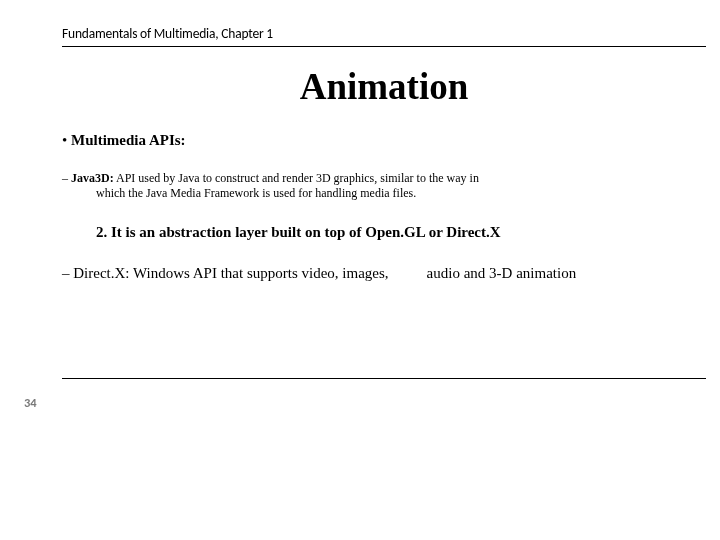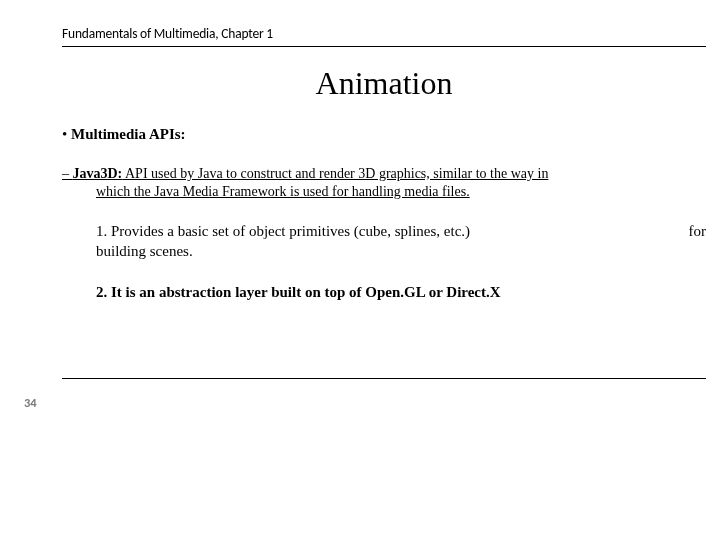--- a/index.html
+++ b/index.html
@@ -34,35 +34,34 @@
   hr.footer-rule {
     border: none;
     border-top: 1px solid #000;
     position: absolute;
     left: 38px;
     right: 38px;
     bottom: 42px;
   }
   .title {
     text-align: center;
-    font-size: 32px;
-    font-weight: normal;
+    font-size: 37px;
+    font-weight: bold;
     margin: 18px 0 24px 0;
   }
   .bullet-l1 {
     margin: 0 0 22px 0;
     font-size: 15px;
     font-weight: bold;
   }
   .bullet-l1 .marker { font-weight: normal; }
   .item {
     margin: 0 0 22px 0;
-    font-size: 14px;
+    font-size: 12px;
     line-height: 1.25;
-    text-decoration: underline;
   }
   .item .bold { font-weight: bold; }
   .indent-sub {
     padding-left: 34px;
   }
   .numbered {
     margin: 0 0 22px 0;
     padding-left: 34px;
     font-size: 15px;
     line-height: 1.3;
@@ -121,29 +120,27 @@
 
   <div class="bullet-l1">
     <span class="marker">• </span><span>Multimedia APIs:</span>
   </div>
 
   <div class="item">
     <span>– </span><span class="bold">Java3D:</span><span> API used by Java to construct and render 3D graphics, similar to the way in</span>
     <div class="indent-sub">which the Java Media Framework is used for handling media files.</div>
   </div>
 
-  <div class="numbered">
-    <span>1. Provides a basic set of object primitives (cube, splines, etc.)</span>
-    <span class="for-span">for</span><br>
-    <span>building scenes.</span>
-  </div>
 
   <div class="numbered-2-wrap">
     <div class="numbered-2">
       <span>2. It is an abstraction layer built on top of Open.GL or Direct.X</span>
     </div>
   </div>
 
+  <div class="directx">
+    <span>– </span><span class="bold">Direct.X:</span><span> Windows API that supports video, images,</span><span class="gap"></span><span>audio and 3-D animation</span>
+  </div>
 
 
   <hr class="footer-rule">
   <div class="page-num">34</div>
 </div>
 
 </body></html>

